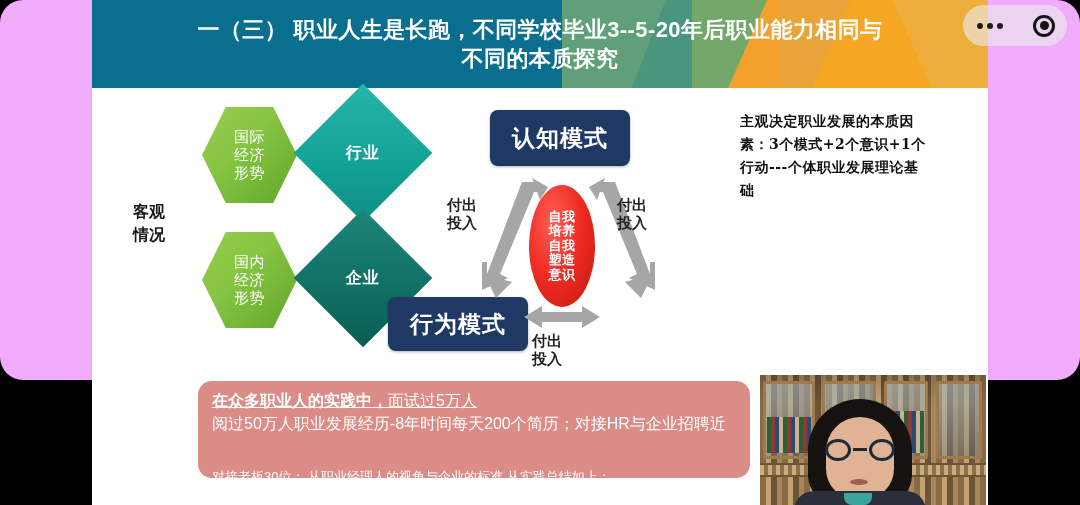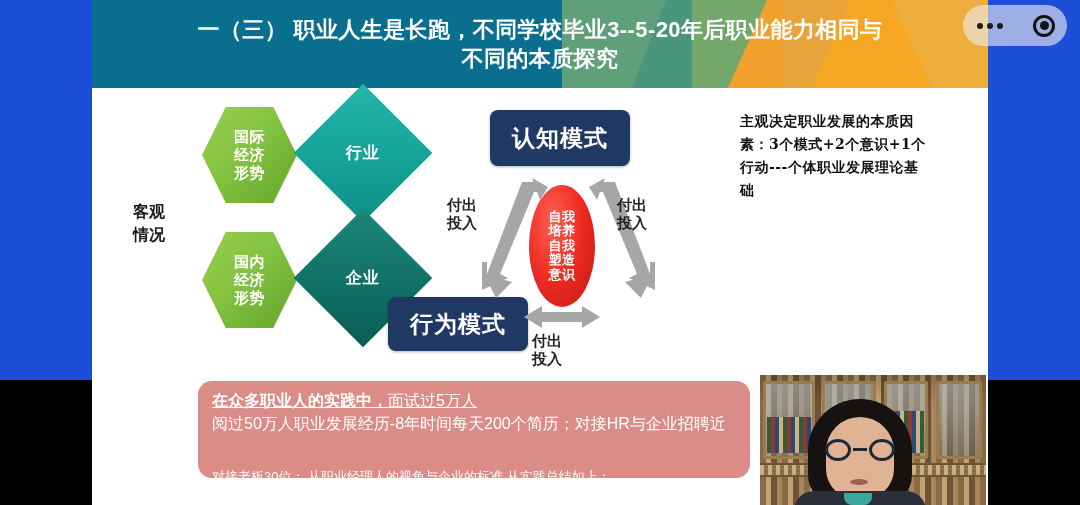--- a/index.html
+++ b/index.html
@@ -7,21 +7,22 @@
   html, body {
     width: 1080px; height: 505px;
     background: #000;
     overflow: hidden;
     font-family: "Liberation Sans", "DejaVu Sans", sans-serif;
   }
 
   #screen {
     position: relative;
     width: 1080px; height: 380px;
-    background: #1d4ed8;
+    background: #f0abfc;
+    border-radius: 23px;
   }
 
   
   #slide {
     position: absolute;
     left: 92px; top: 0px;
     width: 896px; height: 505px;
     background: #ffffff;
     overflow: hidden;
   }
@@ -104,21 +105,21 @@
 
   
   .hexagon {
     position: absolute;
     width: 95px; height: 100px;
     background: linear-gradient(135deg,#9ACE4E 0%, #84C341 45%, #62A52B 100%);
     clip-path: polygon(25% 2%, 75% 2%, 100% 50%, 75% 98%, 25% 98%, 0% 50%);
     display: flex; align-items: center; justify-content: center;
     color: #ffffff;
     font-size: 15px;
-    font-weight: bold;
+    font-weight: normal;
     line-height: 1.2;
     text-align: center;
     letter-spacing: 0.5px;
   }
   .hexagon span { display: block; }
   #hex-intl { left: 110px; top: 105px; }
   #hex-dom  { left: 110px; top: 230px; }
 
   
   .diamond {

